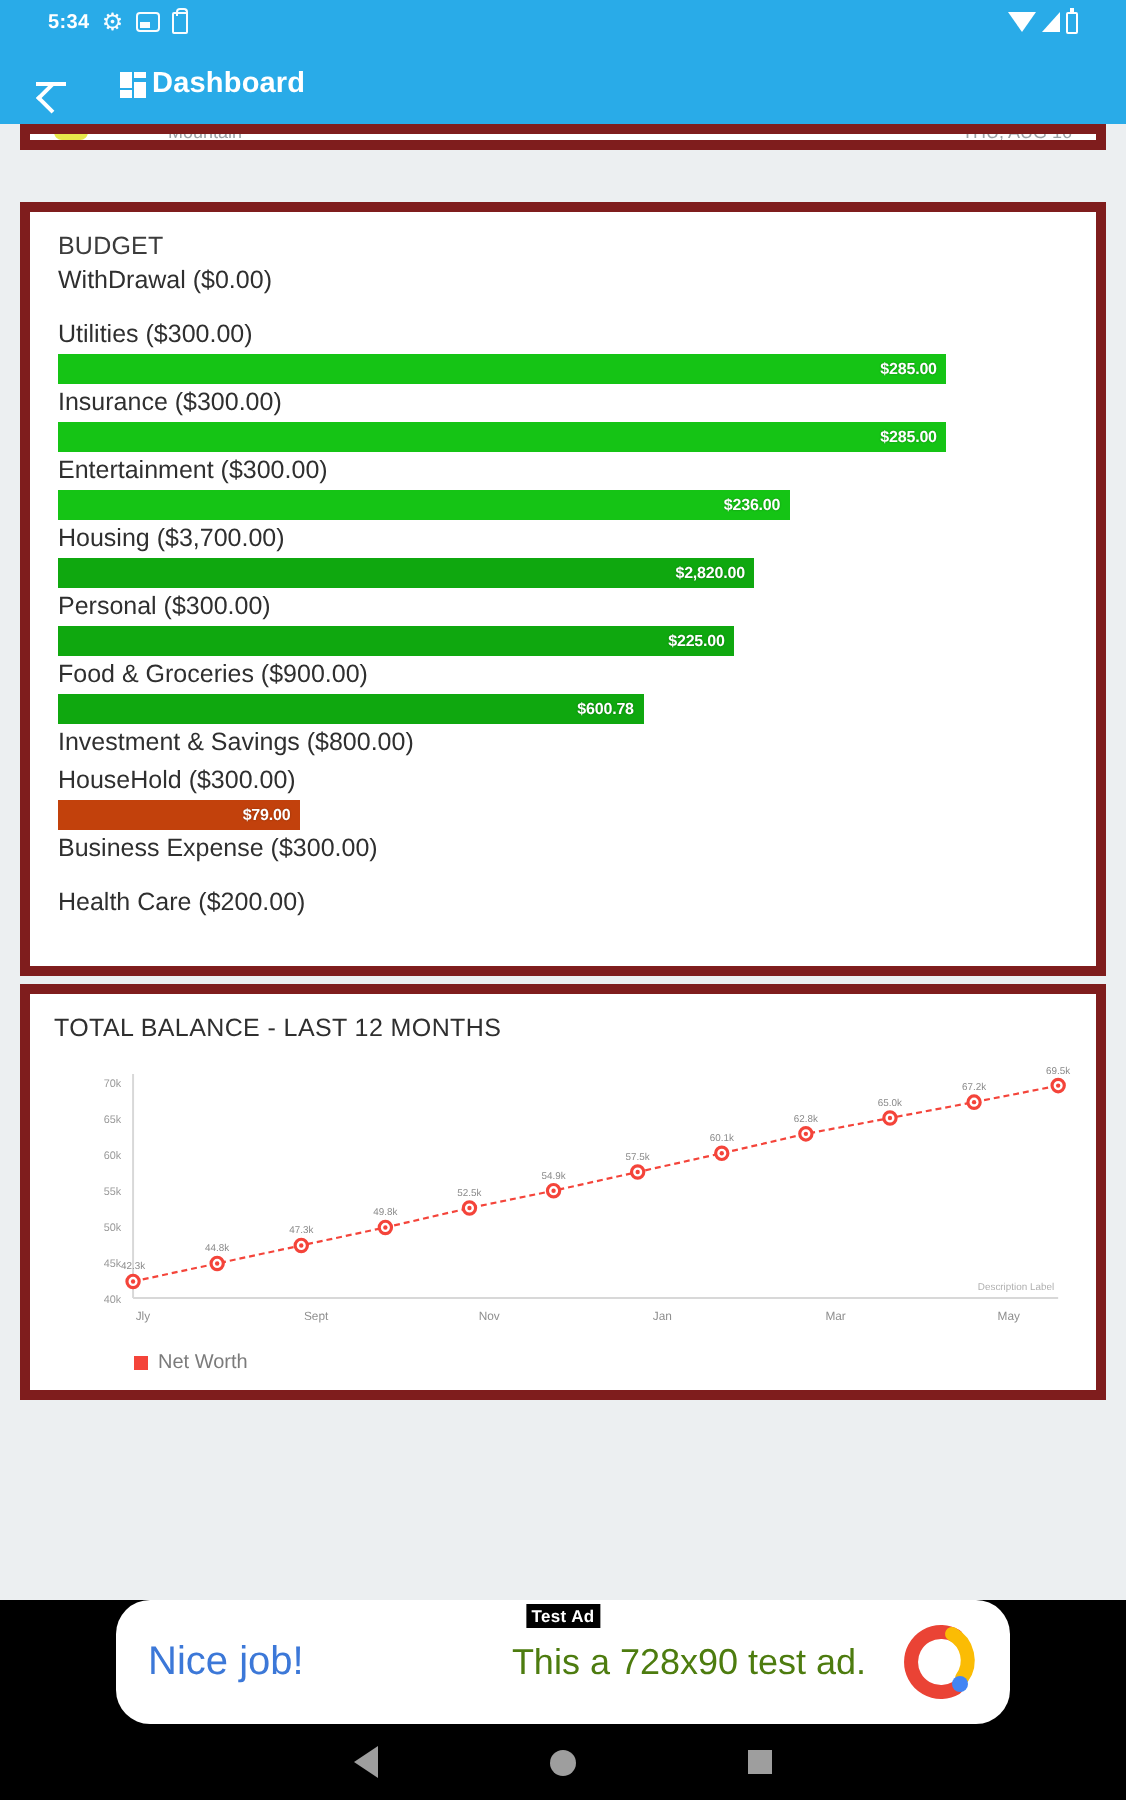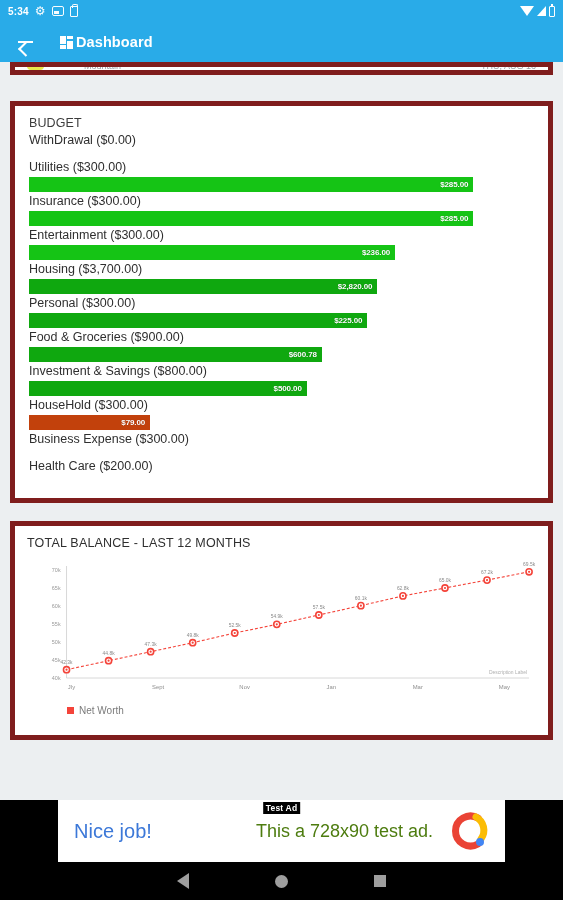--- a/index.html
+++ b/index.html
@@ -7,21 +7,21 @@
     width: 563px; height: 900px;
     background: #000;
     font-family: "Liberation Sans", sans-serif;
     overflow: hidden;
   }
   .phone { position: relative; width: 563px; height: 900px; background: #eceff1; }
 
   
   .statusbar {
     height: 22px; background: #29abe8; color: #fff;
-    display: flex; align-items: center; padding: 0 8px;
+    display: flex; align-items: center; padding: 0 24px;
     font-size: 10px; letter-spacing: .2px;
   }
   .sb-left { display: flex; align-items: center; gap: 6px; }
   .sb-time { font-size: 10px; font-weight: 600; }
   .sb-ico { width: 11px; height: 11px; display: inline-block; position: relative; opacity: .97; }
   .sb-spacer { flex: 1; }
   .sb-right { display: flex; align-items: center; gap: 3px; }
   .ico-gear::before {
     content: "\2699"; font-size: 12px; line-height: 11px; color: #fff;
   }
@@ -120,40 +120,40 @@
     height: 15px; position: relative; display: flex; align-items: center;
     justify-content: flex-end; padding-right: 5px;
   }
   .bar-value {
     font-size: 8px; color: #fff; font-weight: 700; letter-spacing: -.1px;
     text-shadow: 0 0 1px rgba(0,0,0,.35);
   }
   .row-gap { height: 8px; }
 
   
-  .chart-card { margin-top: 18px; padding: 10px 12px 19px 12px; }
+  .chart-card { margin-top: 4px; padding: 10px 12px 8px 12px; }
   .chart-title {
     font-size: 12.5px; color: #2f2f2f; letter-spacing: .2px; margin-bottom: 6px;
   }
   .chart-box { position: relative; height: 148px; }
   .chart-svg { display: block; width: 100%; height: 148px; }
   .chart-legend {
     display: flex; align-items: center; gap: 5px; margin-top: 1px; padding-left: 40px;
   }
   .legend-swatch { width: 7px; height: 7px; background: #f4443a; flex: none; }
   .legend-text { font-size: 10px; color: #7b7b7b; }
 
   
   .adbar {
     position: absolute; left: 0; right: 0; bottom: 38px; height: 62px;
     background: #000; display: flex; align-items: center; justify-content: center;
   }
   .ad-inner {
     position: relative; width: 447px; height: 62px; background: #fff;
-    display: flex; align-items: center; padding: 0 16px;
+    display: flex; align-items: center; padding: 0 16px; border-radius: 17px;
   }
   .ad-left { font-size: 20px; color: #3c78d8; font-weight: 400; flex: none; width: 170px; }
   .ad-mid { flex: 1; text-align: center; font-size: 18px; color: #4d7c0f; }
   .ad-badge {
     position: absolute; top: 2px; left: 50%; transform: translateX(-50%);
     background: #000; color: #fff; font-size: 8.5px; font-weight: 700;
     padding: 1px 3px; letter-spacing: .2px;
   }
   .ad-logo { width: 44px; height: 44px; flex: none; }
 
@@ -263,25 +263,20 @@
           <div class="budget-row">
             <div class="budget-label">Food &amp; Groceries ($900.00)</div>
             <div class="bar-track">
               <div class="bar-fill" style="width: 58%; background: rgb(15, 168, 15);">
                 <span class="bar-value">$600.78</span>
               </div>
             </div>
           </div>
           <div class="budget-row">
             <div class="budget-label">Investment &amp; Savings ($800.00)</div>
-            <div class="bar-track">
-              <div class="bar-fill" style="width: 55%; background: rgb(15, 168, 15);">
-                <span class="bar-value">$500.00</span>
-              </div>
-            </div>
           </div>
           <div class="budget-row">
             <div class="budget-label">HouseHold ($300.00)</div>
             <div class="bar-track">
               <div class="bar-fill" style="width: 24%; background: #c2410c;">
                 <span class="bar-value">$79.00</span>
               </div>
             </div>
           </div>
           <div class="budget-row">

